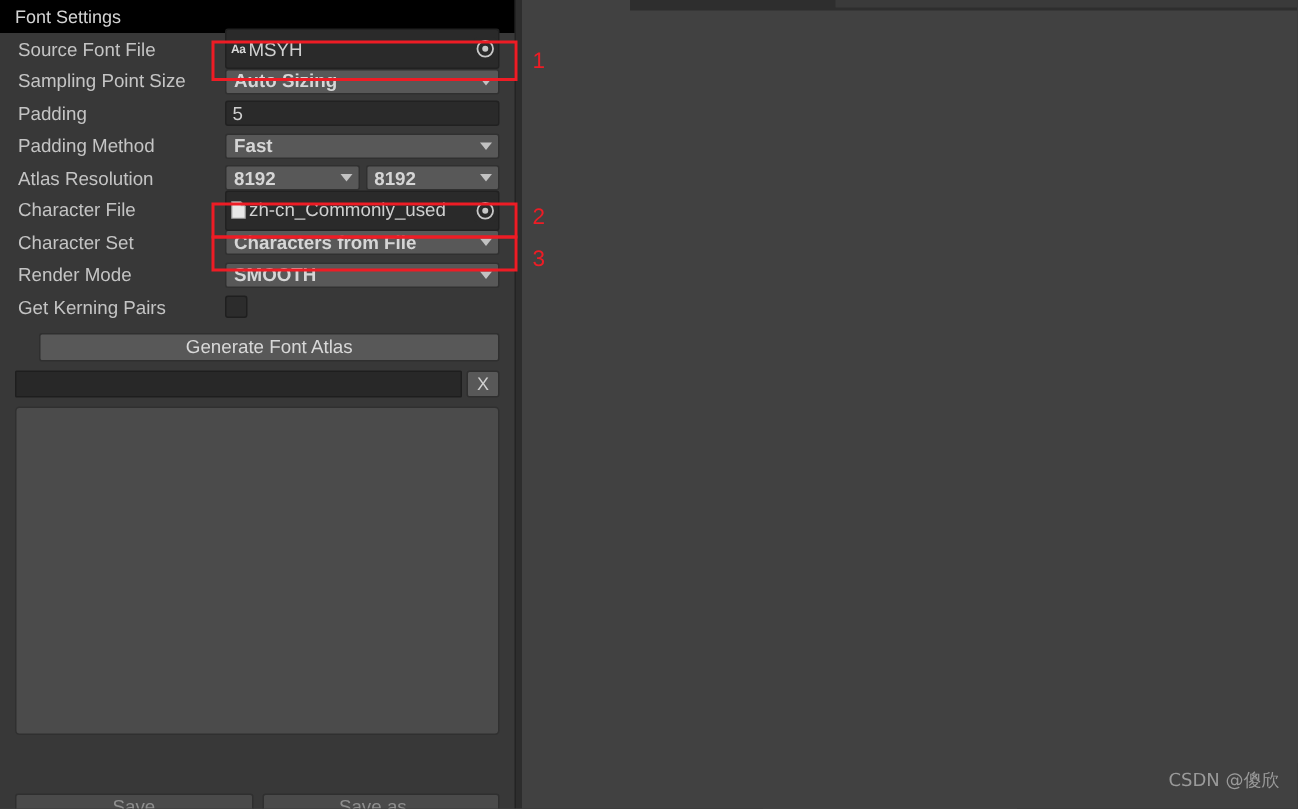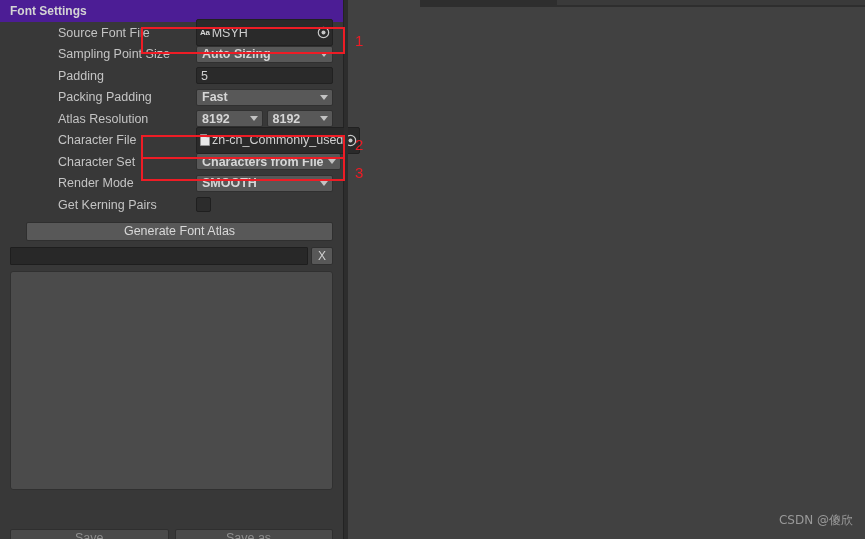--- a/index.html
+++ b/index.html
@@ -59,35 +59,34 @@
     top: 0;
     width: 4px;
     height: 539px;
     background: #2d2d2d;
   }
 
   .panel-header {
     height: 22px;
     line-height: 22px;
     padding-left: 10px;
-    font-weight: bold;
+    font-weight: normal;
     font-size: 12px;
     color: #d4d4d4;
-    background: #4c1d95;
+    background: #000000;
   }
 
   .fields {
     padding: 0 10px 0 10px;
   }
 
   .row {
     display: flex;
     align-items: center;
     height: 21.5px;
-    margin-left: 46px;
   }
   .row-label {
     width: 140px;
     flex: 0 0 140px;
     font-size: 12.5px;
     color: #c4c4c4;
     padding-left: 2px;
     box-sizing: border-box;
     white-space: nowrap;
   }
@@ -334,21 +333,21 @@
       </div>
 
       <div class="row">
         <div class="row-label">Padding</div>
         <div class="row-field">
           <div class="text-input">5</div>
         </div>
       </div>
 
       <div class="row">
-        <div class="row-label">Packing Padding</div>
+        <div class="row-label">Padding Method</div>
         <div class="row-field">
           <div class="dropdown">
             <span>Fast</span>
             <span class="caret"></span>
           </div>
         </div>
       </div>
 
       <div class="row">
         <div class="row-label">Atlas Resolution</div>

